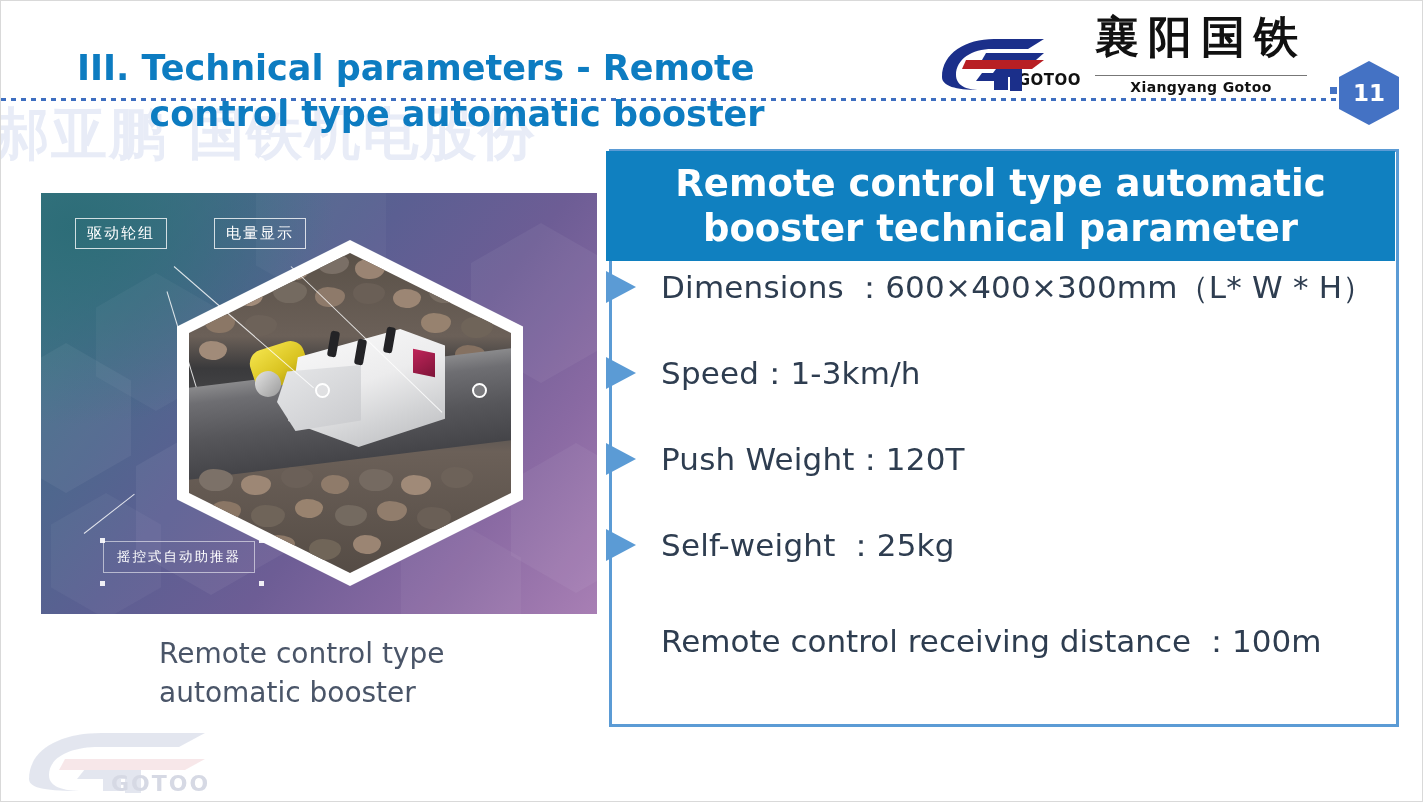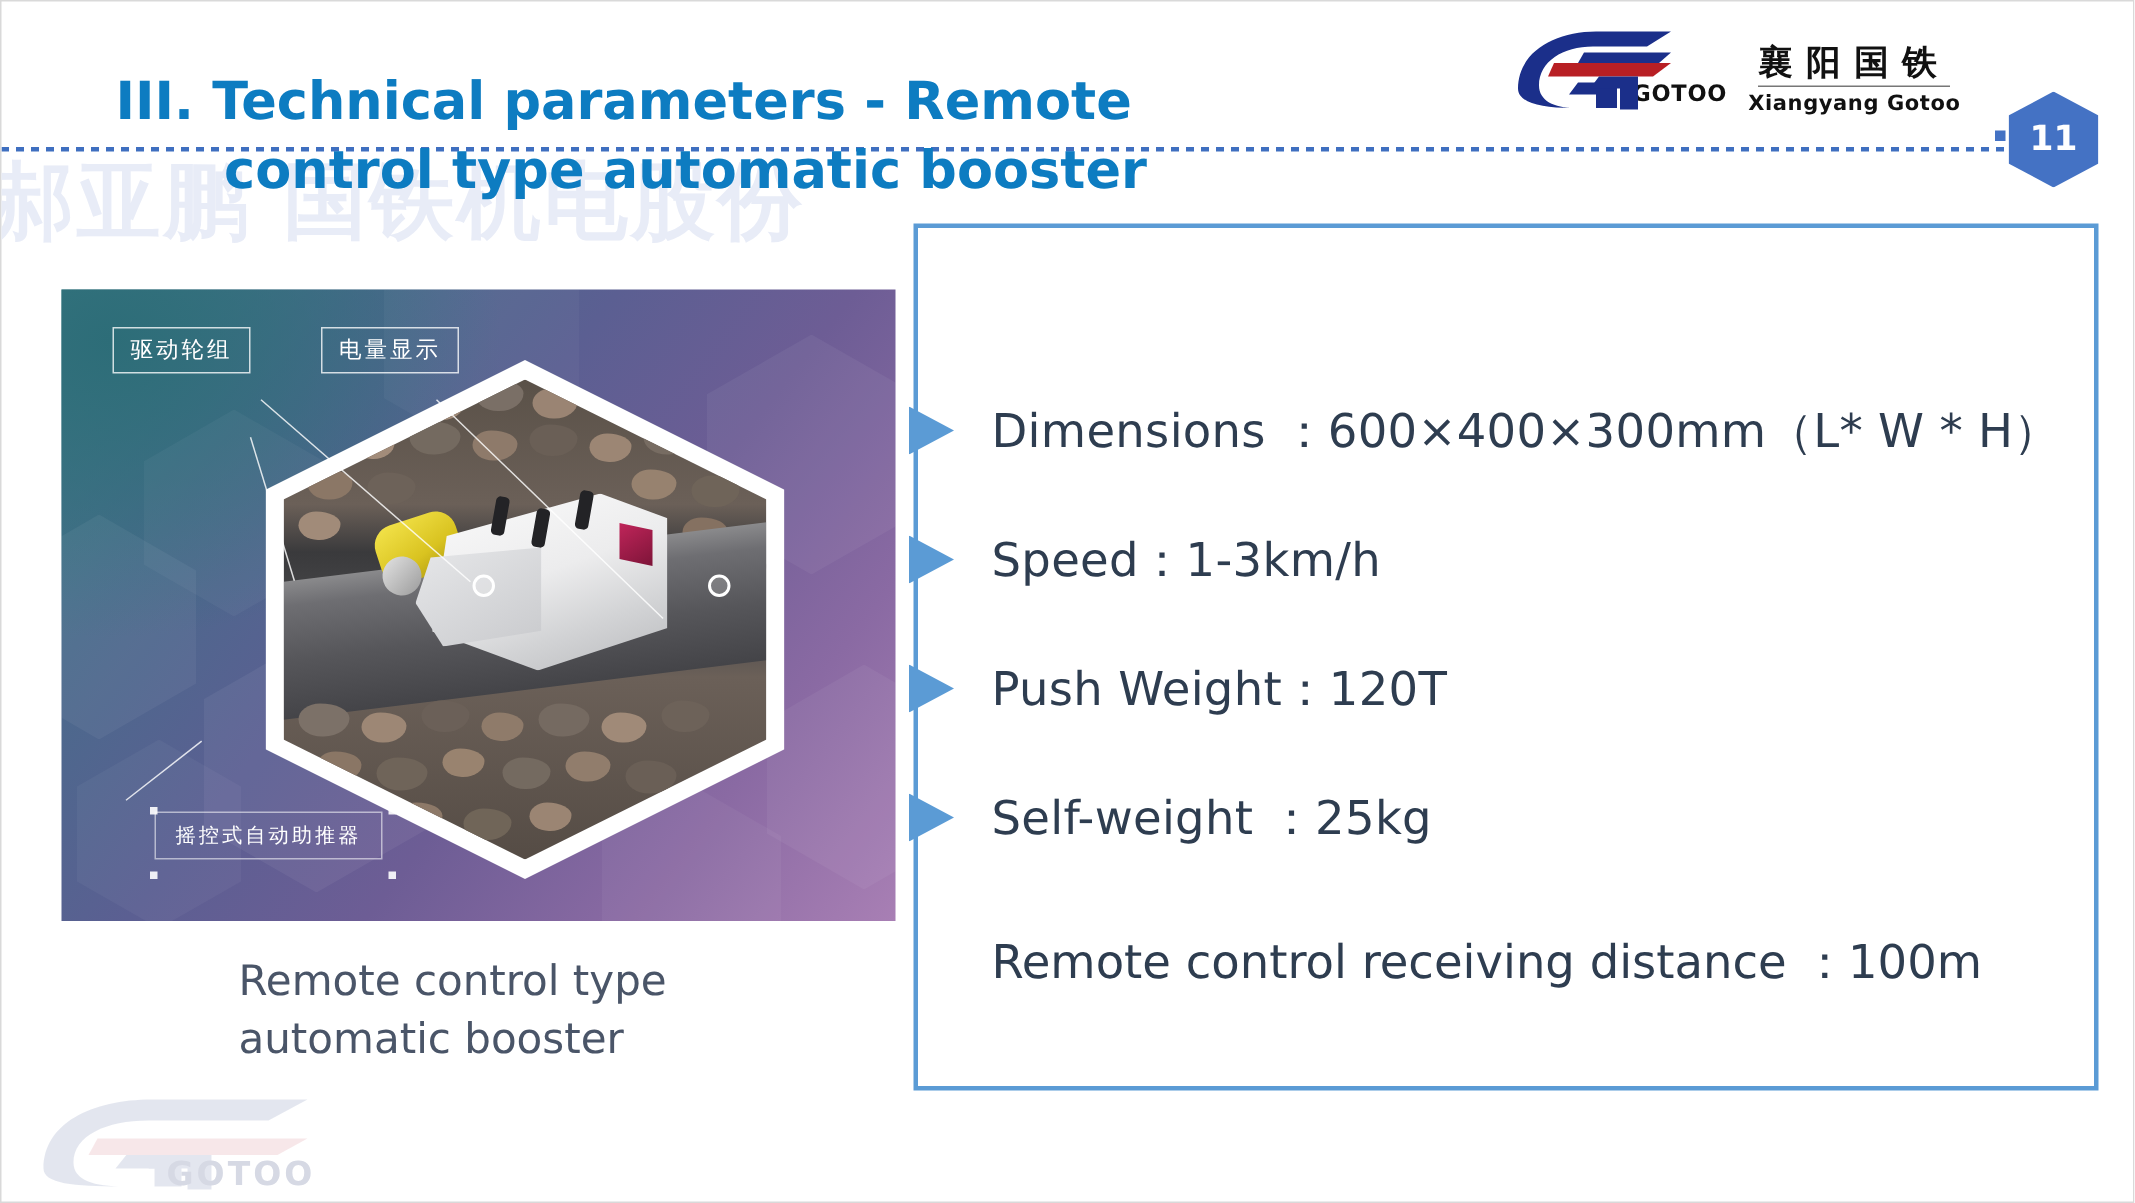--- a/index.html
+++ b/index.html
@@ -35,22 +35,22 @@
   
   #logo-block{position:absolute;right:115px;top:14px;z-index:6;display:flex;align-items:flex-end;}
   #gf-mark{position:relative;width:120px;height:62px;margin-right:2px;}
   #gf-mark svg{display:block;}
   #logo-gotoo{
     font-family:"DejaVu Sans",sans-serif;font-weight:700;font-size:15px;color:#111;
     letter-spacing:.5px;margin-left:-36px;margin-bottom:6px;
   }
   #logo-cn-wrap{margin-left:14px;display:flex;flex-direction:column;align-items:center;}
   #logo-cn{
-    font-family:"DejaVu Sans",sans-serif;font-weight:700;font-size:23px;color:#111;
-    letter-spacing:9px;line-height:1;padding-bottom:3px;border-bottom:1.5px solid #777;
+    font-family:"DejaVu Sans",sans-serif;font-weight:700;font-size:44px;color:#111;
+    letter-spacing:9px;line-height:1;padding-bottom:16px;border-bottom:1.5px solid #777;
   }
   #logo-en{
     font-family:"DejaVu Sans",sans-serif;font-weight:700;font-size:14px;color:#111;
     letter-spacing:.4px;margin-top:3px;
   }
 
   
   #page-badge{
     position:absolute;left:1338px;top:60px;width:60px;height:64px;z-index:7;
     background:#4472c4;
@@ -284,20 +284,21 @@
     <div class="lbl-corner" style="left:59px;top:345px;"></div>
     <div class="lbl-corner" style="left:218px;top:345px;"></div>
     <div class="lbl-corner" style="left:59px;top:388px;"></div>
     <div class="lbl-corner" style="left:218px;top:388px;"></div>
   </div>
 
   <div id="caption">Remote control type automatic booster</div>
 
   <div id="panel"></div>
 
+  <div id="panel-header">Remote control type automatic booster technical parameter</div>
 
   <div id="param-list">
     <div class="param-row">
       <div class="param-arrow"></div>
       <div class="param-text">Dimensions ：600×400×300mm（L* W * H）</div>
     </div>
     <div class="param-row">
       <div class="param-arrow"></div>
       <div class="param-text">Speed：1-3km/h</div>
     </div>

